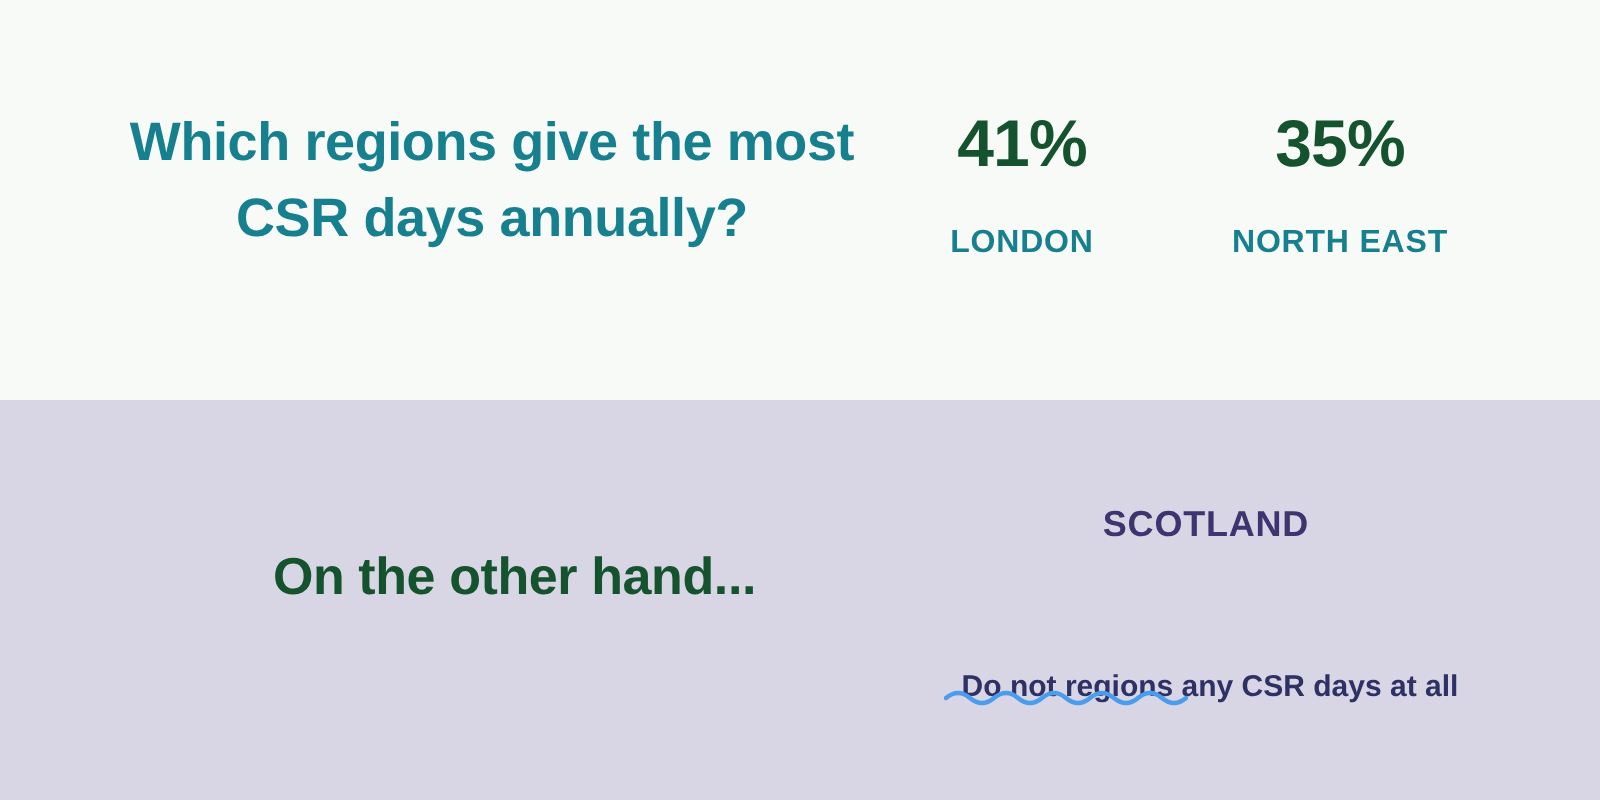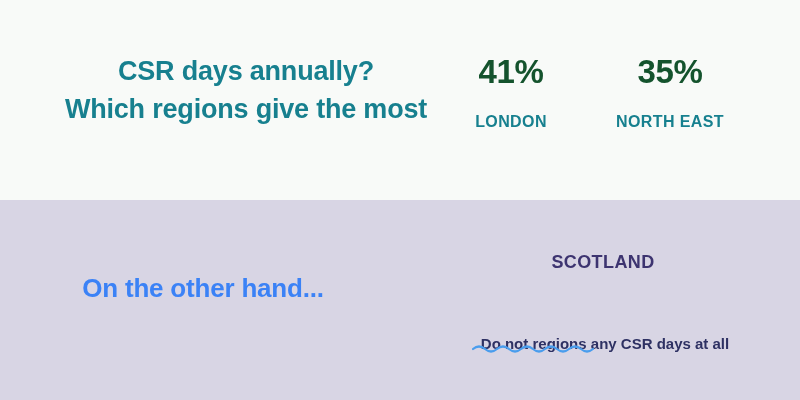--- a/index.html
+++ b/index.html
@@ -86,22 +86,22 @@
     line-height: 20px;
     letter-spacing: 0.4px;
   }
 
   
   .lead-in {
     position: absolute;
     left: 28px;
     top: 271px;
     width: 350px;
-    text-align: center;
-    color: #3b82f6;
+    text-align: right;
+    color: #14532d;
     font-size: 26px;
     font-weight: bold;
     line-height: 34px;
     letter-spacing: -0.2px;
     white-space: nowrap;
   }
 
   
   .stat-scotland {
     position: absolute;
@@ -156,22 +156,22 @@
   }
 </style>
 </head>
 <body>
 
 <div class="infographic">
 
   <div class="panel panel-top"></div>
 
   <div class="question">
+    <span class="q-line">Which regions give the most</span>
     <span class="q-line">CSR days annually?</span>
-    <span class="q-line">Which regions give the most</span>
   </div>
 
   <div class="stat stat-london">
     <span class="stat-value">41%</span>
     <span class="stat-label">LONDON</span>
   </div>
 
   <div class="stat stat-northeast">
     <span class="stat-value">35%</span>
     <span class="stat-label">NORTH EAST</span>

